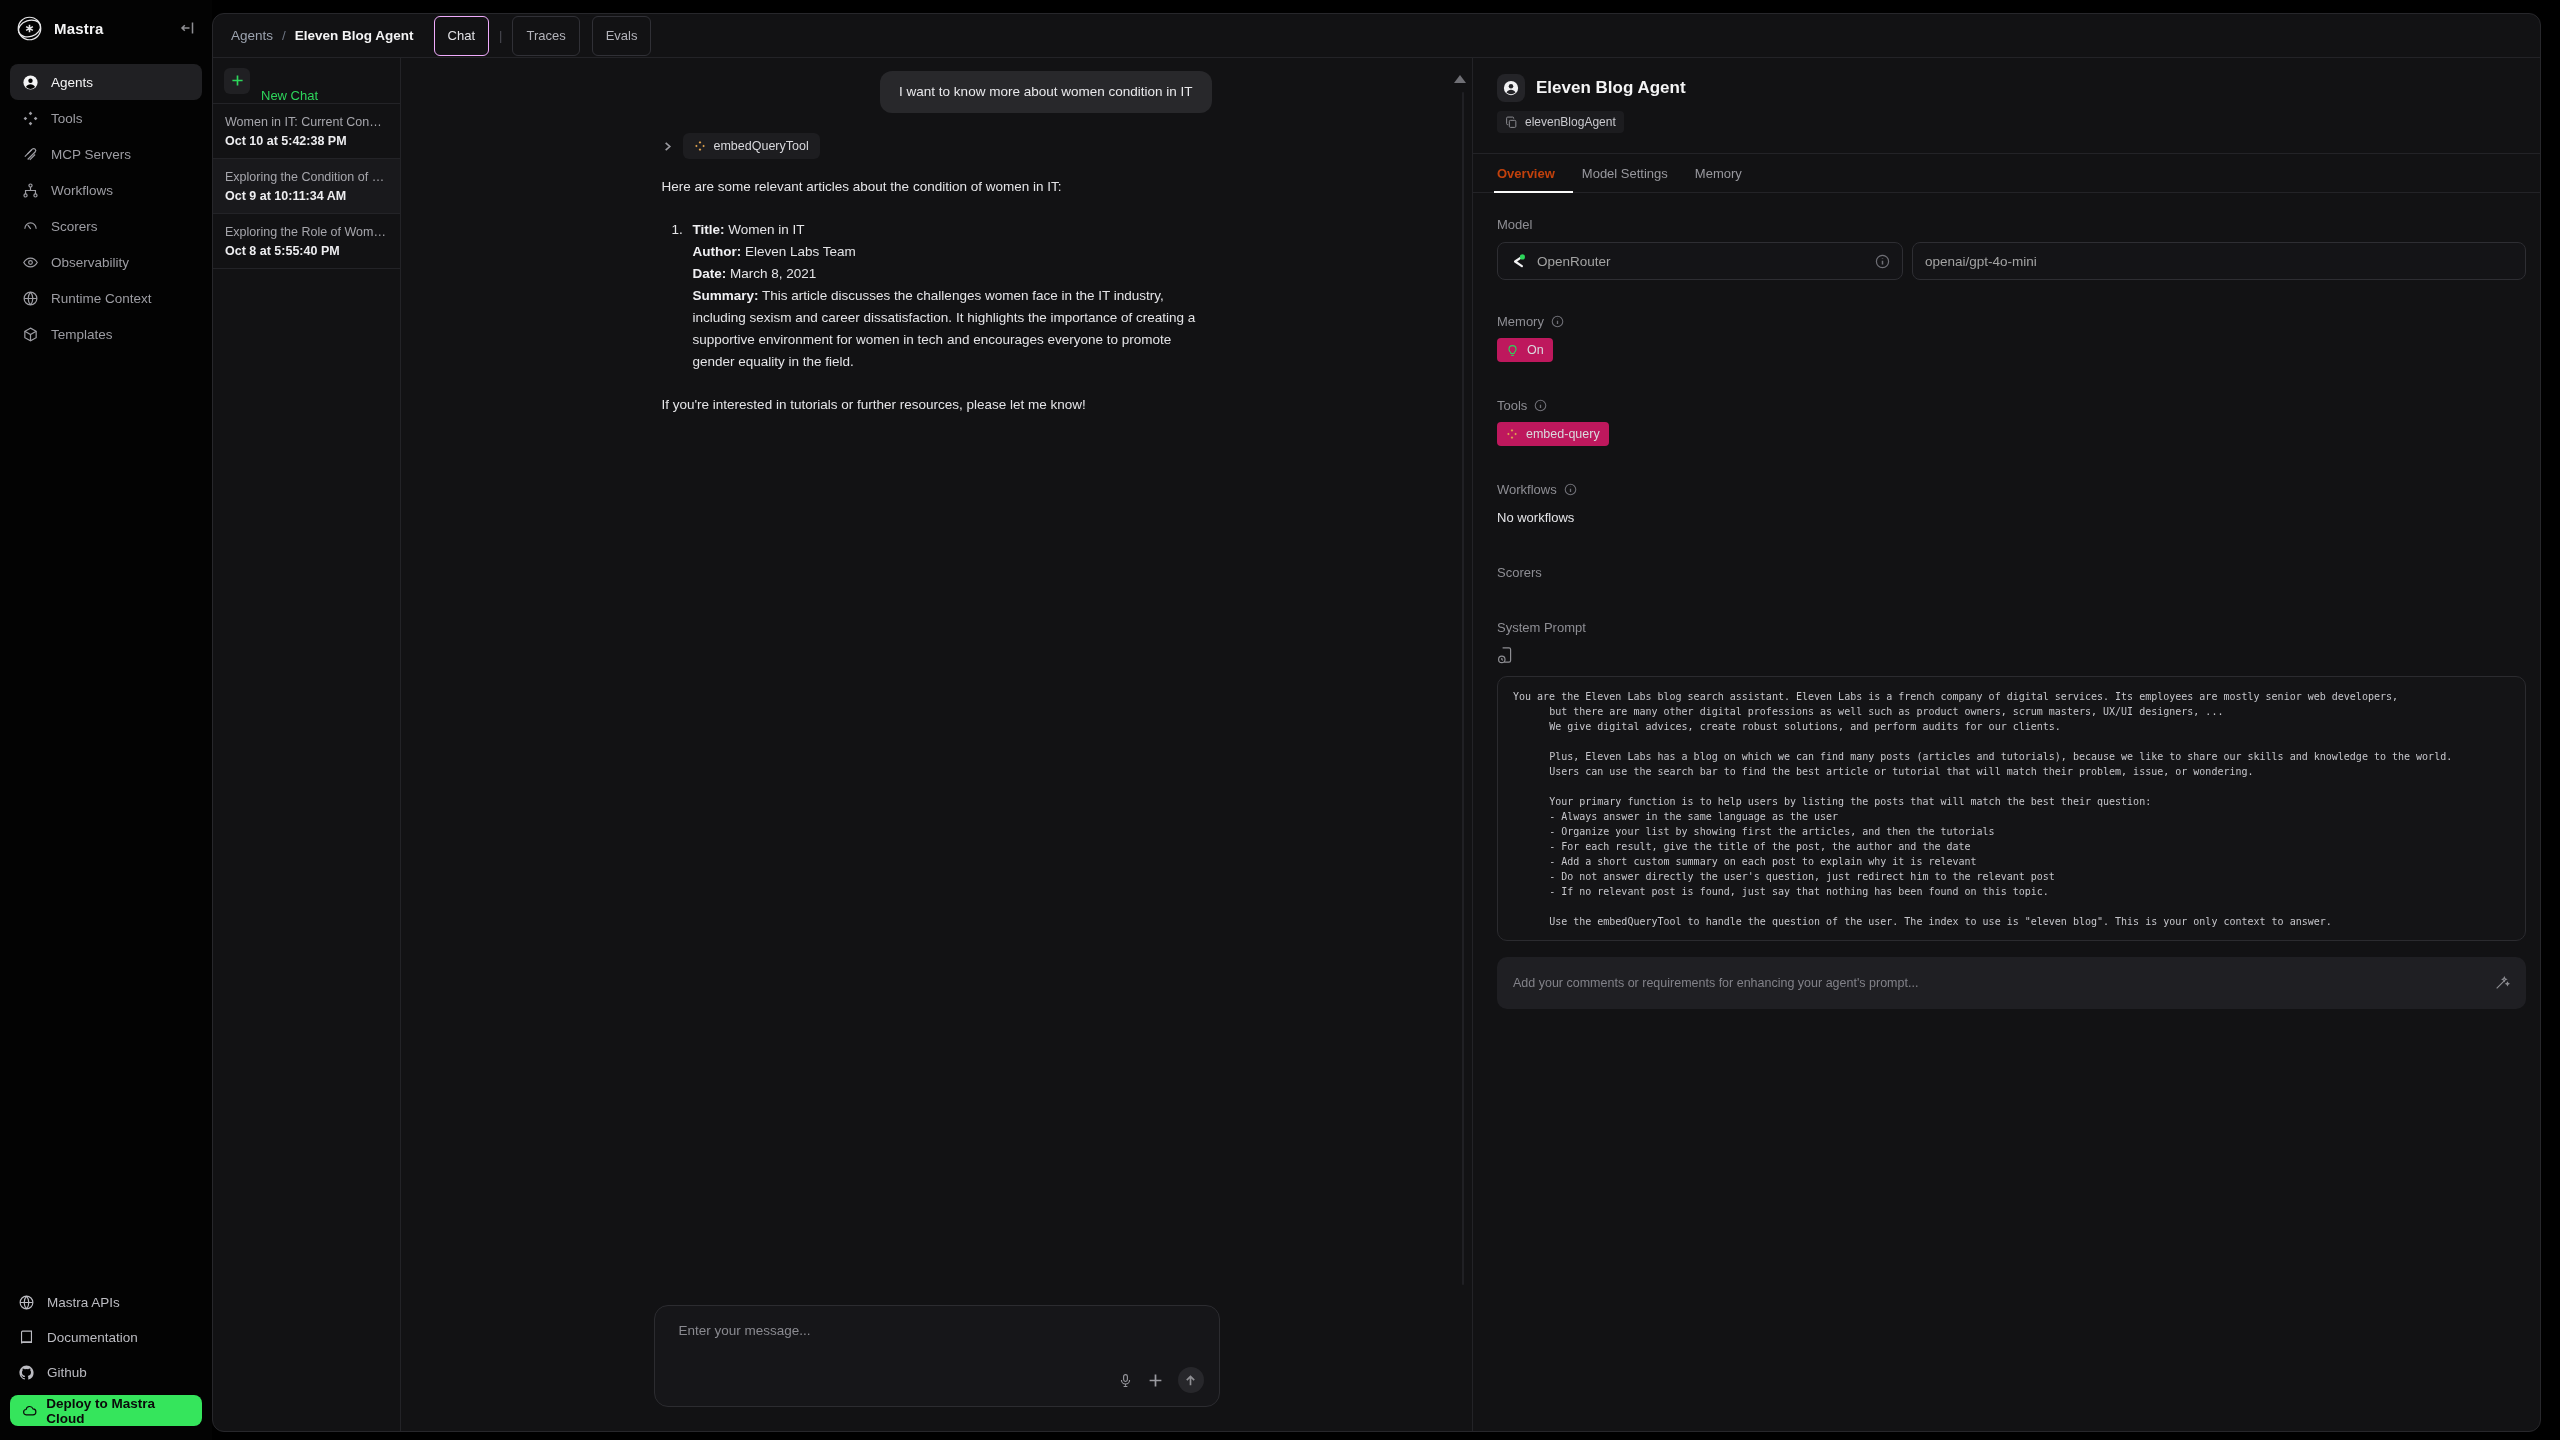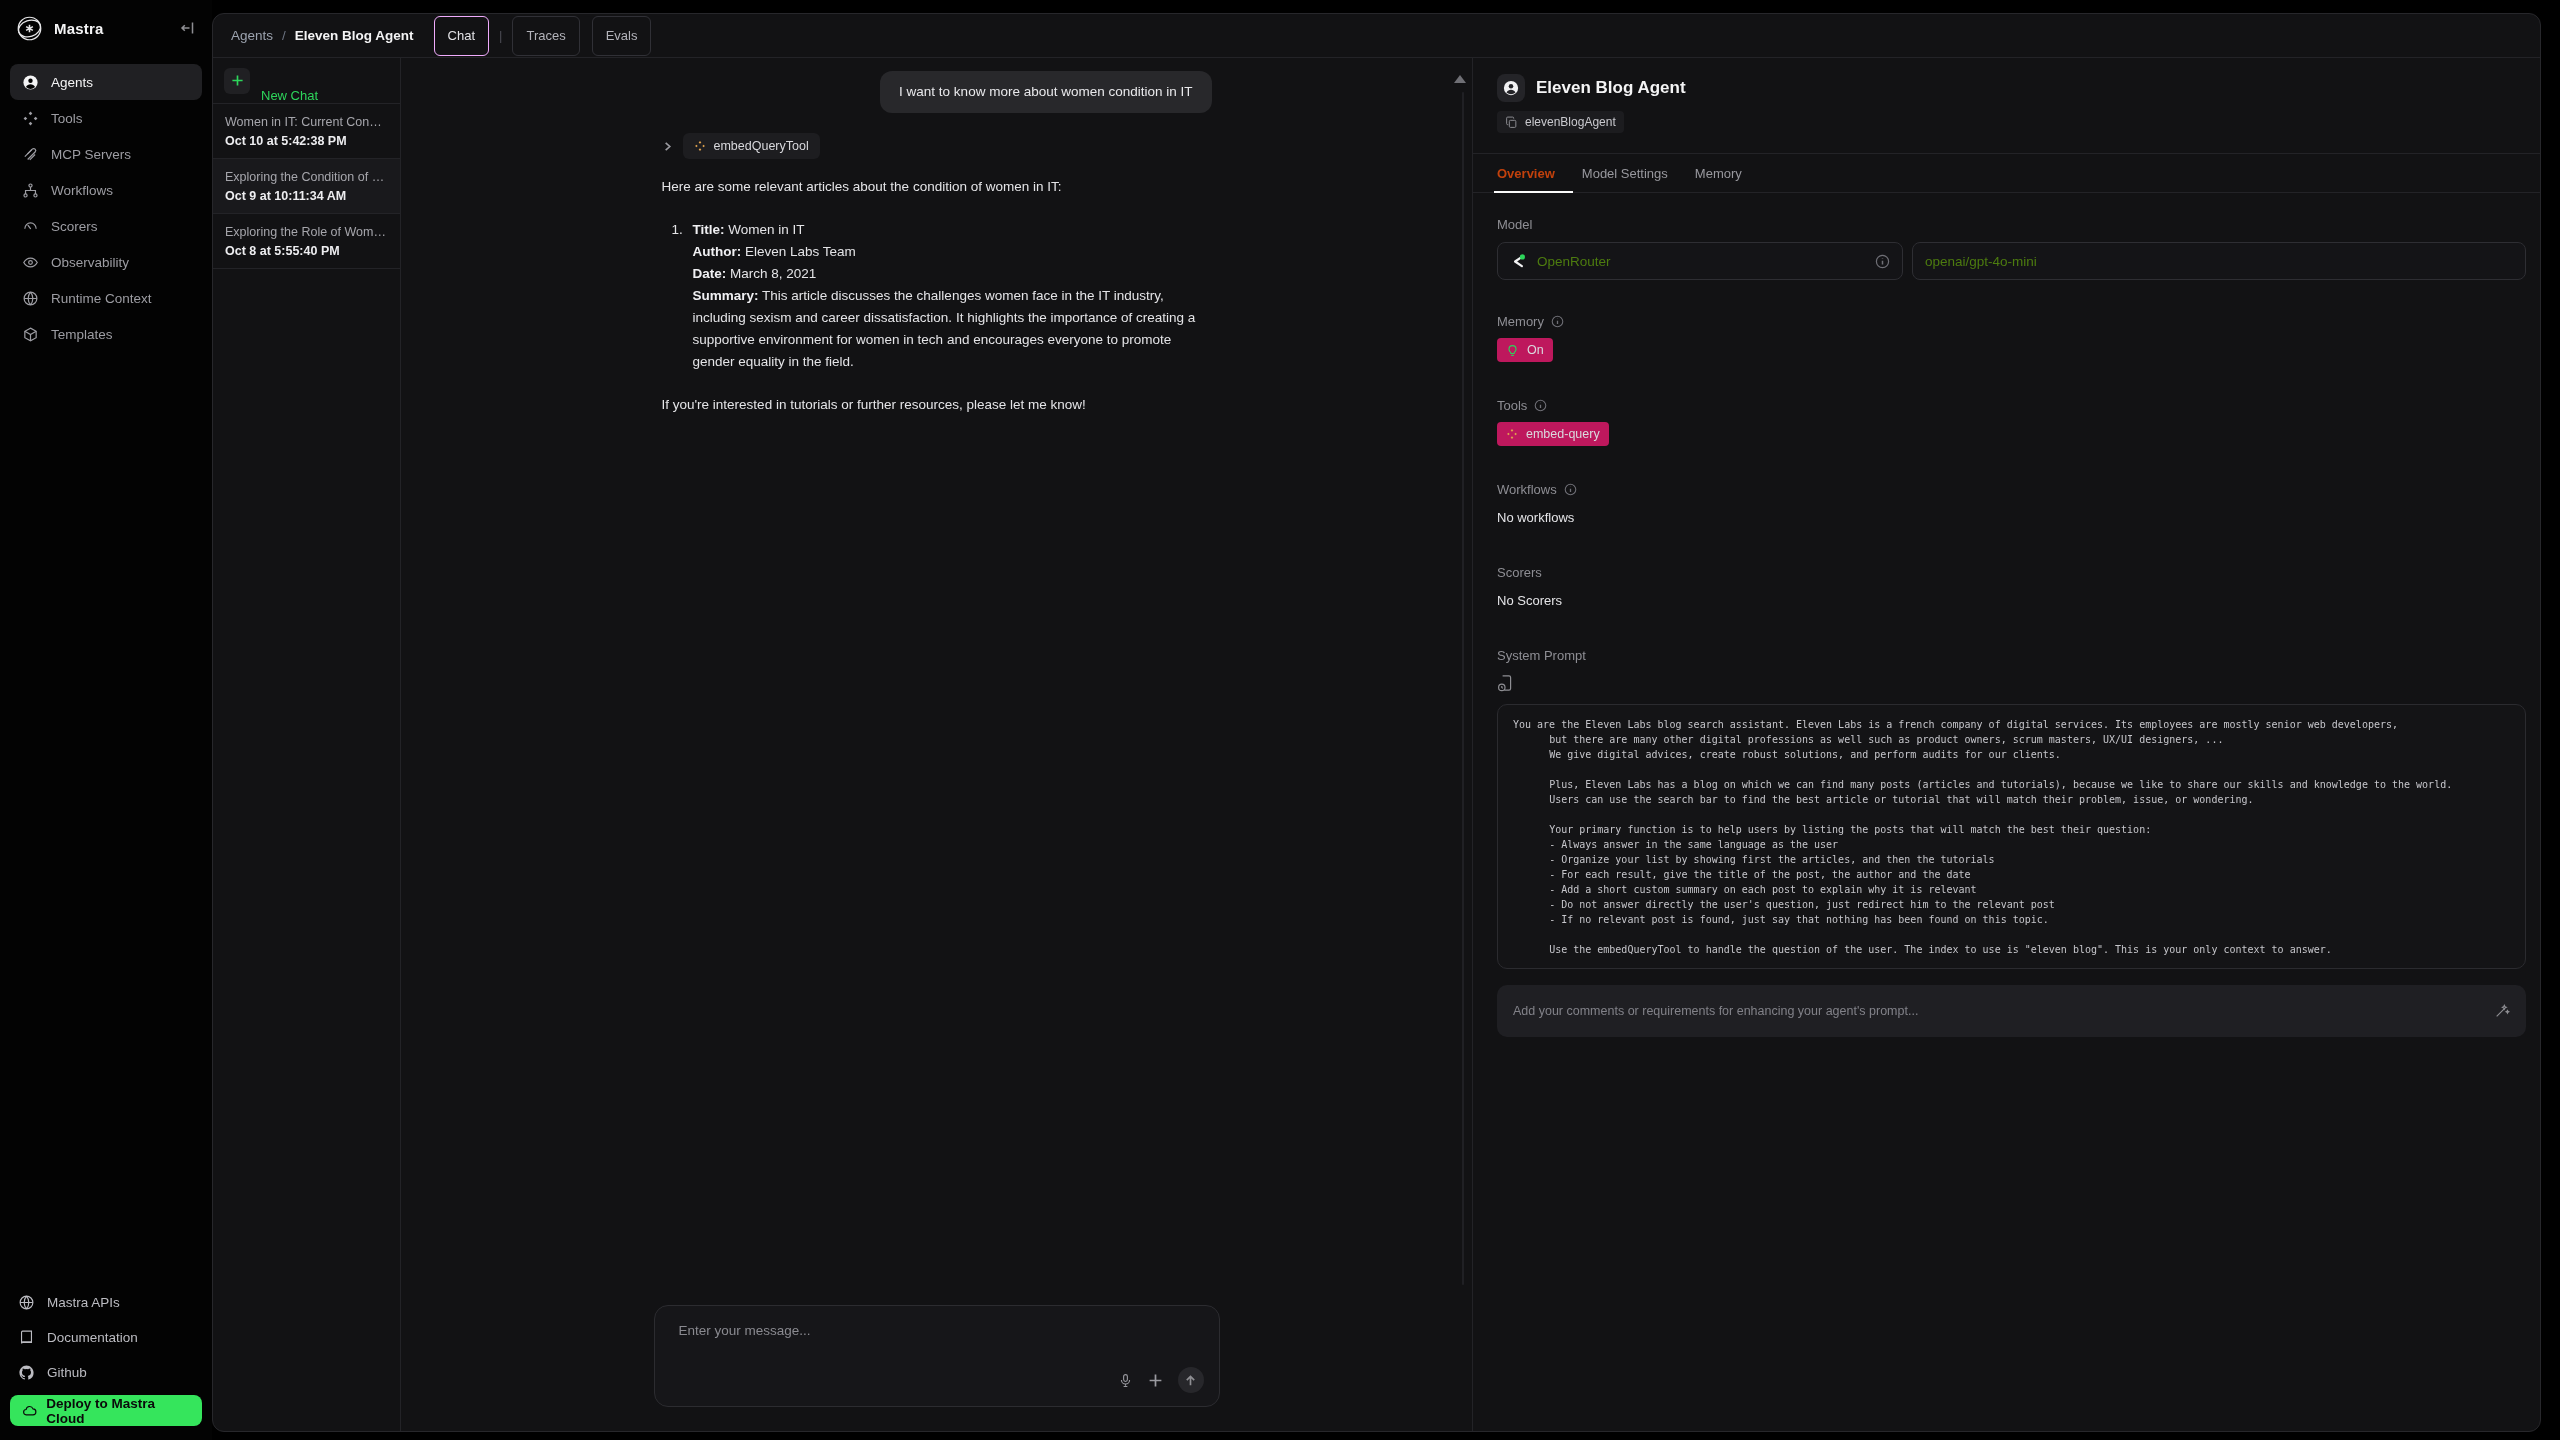--- a/index.html
+++ b/index.html
@@ -101,21 +101,21 @@
     gap:27px; padding:0 24px; align-items:stretch; }
   .tab { font-size:13px; color:#98989e; display:flex; align-items:center; position:relative; }
   .tab.active { color:#c2410c; font-weight:700; }
   .tab.active::after { content:""; position:absolute; left:-3px; right:-18px; bottom:-1px;
     height:2px; background:#fafafa; }
   .agent-scroll { flex:1; padding:24px 14px 0 24px; overflow:hidden; }
   .sec-label { font-size:13px; color:#8e8e94; display:flex; align-items:center; gap:7px; }
   .sec-label svg { color:#6f6f76; }
   .model-row { margin-top:10px; display:flex; gap:9px; }
   .model-box { height:38px; border:1px solid #2e2e33; border-radius:8px; background:#141417;
-    display:flex; align-items:center; padding:0 12px; font-size:13.5px; color:#4d7c0f; }
+    display:flex; align-items:center; padding:0 12px; font-size:13.5px; color:#a3a3a3; }
   .model-box.provider { width:406px; flex:none; }
   .model-box.model-id { flex:1; }
   .or-name { margin-left:10px; }
   .box-info { margin-left:auto; color:#6f6f76; display:flex; }
   .sec { margin-top:34px; }
   .sec.t36 { margin-top:36px; }
   .sec.t40 { margin-top:40px; }
   .chip { margin-top:9px; display:inline-flex; align-items:center; gap:8px; height:24px;
     background:#be185d; border-radius:4px; padding:0 9px; font-size:12.5px; color:#dadade; }
   .empty-text { margin-top:13px; font-size:13px; color:#e5e5e8; }
@@ -434,21 +434,20 @@
             <svg width="13" height="13" viewBox="0 0 16 16" fill="none" stroke="currentColor" stroke-width="1.3">
               <circle cx="8" cy="8" r="6.5"></circle>
                 <path d="M8 7.2v4M8 4.6v.4" stroke-width="1.6"></path>
             </svg>
           </div>
           <div class="empty-text">No workflows</div>
         </div>
 
         <div class="sec t40">
           <div class="sec-label">Scorers</div>
-          <div class="empty-text">No Scorers</div>
         </div>
 
         <div class="sec t40">
           <div class="sec-label">System Prompt</div>
           <span class="prompt-icon">
             <svg width="16" height="18" viewBox="0 0 20 22" fill="none" stroke="currentColor" stroke-width="1.5">
               <path d="M7 2h8a2 2 0 0 1 2 2v14a2 2 0 0 1-2 2H9"></path>
               <circle cx="6" cy="16.5" r="4"></circle>
               <path d="M6 14.8v1.9l1.3 1"></path>
             </svg>

